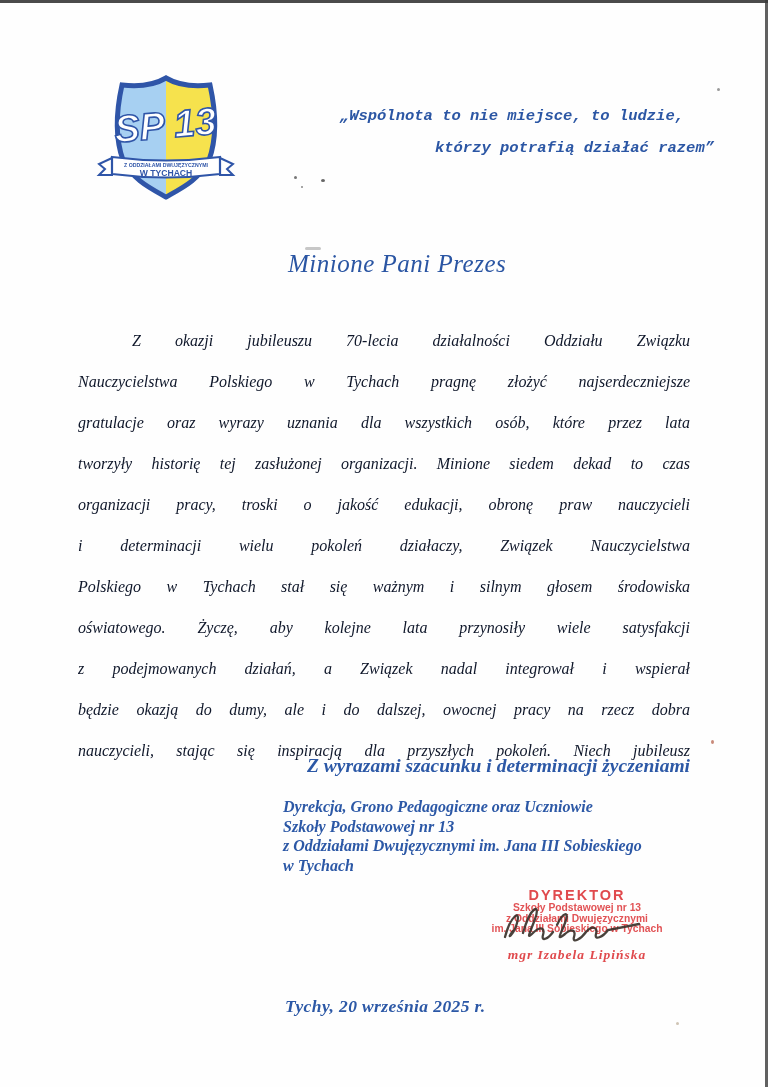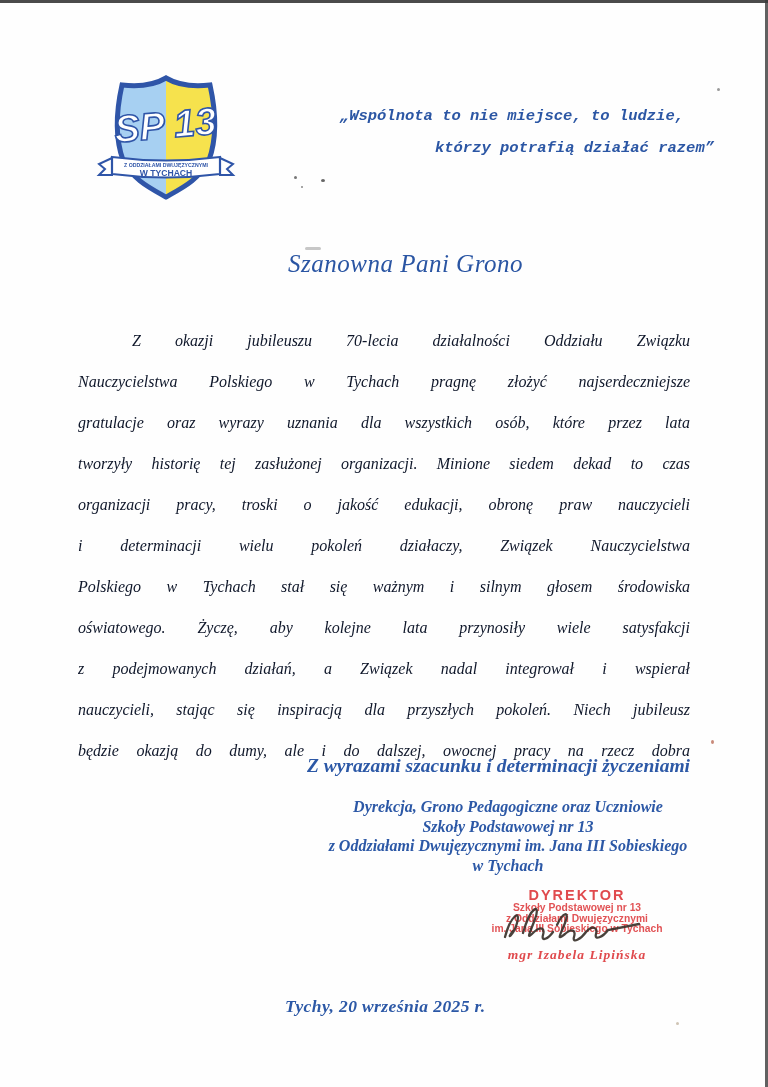--- a/index.html
+++ b/index.html
@@ -54,21 +54,20 @@
   
   .closing{
     position:absolute;right:78px;top:755px;
     color:#2c58a6;font-style:italic;font-weight:600;
     font-size:19.5px;
   }
 
   
   .sig-block{
     position:absolute;left:283px;top:797px;width:450px;
-    text-align:center;
     color:#2c58a6;font-style:italic;font-weight:700;
     font-size:16px;line-height:19.5px;
   }
 
   
   .stamp{
     position:absolute;left:462px;top:888px;width:230px;
     text-align:center;color:#e04a4d;
     font-family:"Liberation Sans","DejaVu Sans",sans-serif;
   }
@@ -120,34 +119,34 @@
     <path d="M16,83 Q70,90 124,83 L124,100 Q70,107 16,100 Z" fill="#ffffff" stroke="#2f55a8" stroke-width="2.2"></path>
     <text x="70" y="92.5" text-anchor="middle" font-size="5.2" font-weight="bold" font-family="Liberation Sans, DejaVu Sans, sans-serif" fill="#2f55a8">Z ODDZIAŁAMI DWUJĘZYCZNYMI</text>
     <text x="70" y="101.5" text-anchor="middle" font-size="8.6" font-weight="bold" font-family="Liberation Sans, DejaVu Sans, sans-serif" fill="#2f55a8">W TYCHACH</text>
   </svg>
 
   <div class="quote">
     <div class="q1">„Wspólnota to nie miejsce, to ludzie,</div>
     <div class="q2">którzy potrafią działać razem”</div>
   </div>
 
-  <div class="salutation">Szanowna Pani Grono</div>
+  <div class="salutation">Minione Pani Prezes</div>
 
   <div class="body-text">
     <div class="bline indent">Z okazji jubileuszu 70-lecia działalności Oddziału Związku</div>
     <div class="bline">Nauczycielstwa Polskiego w Tychach pragnę złożyć najserdeczniejsze</div>
     <div class="bline">gratulacje oraz wyrazy uznania dla wszystkich osób, które przez lata</div>
     <div class="bline">tworzyły historię tej zasłużonej organizacji. Minione siedem dekad to czas</div>
     <div class="bline">organizacji pracy, troski o jakość edukacji, obronę praw nauczycieli</div>
     <div class="bline">i determinacji wielu pokoleń działaczy, Związek Nauczycielstwa</div>
     <div class="bline">Polskiego w Tychach stał się ważnym i silnym głosem środowiska</div>
     <div class="bline">oświatowego. Życzę, aby kolejne lata przynosiły wiele satysfakcji</div>
     <div class="bline">z podejmowanych działań, a Związek nadal integrował i wspierał</div>
+    <div class="bline">będzie okazją do dumy, ale i do dalszej, owocnej pracy na rzecz dobra</div>
     <div class="bline">nauczycieli, stając się inspiracją dla przyszłych pokoleń. Niech jubileusz</div>
-    <div class="bline">będzie okazją do dumy, ale i do dalszej, owocnej pracy na rzecz dobra</div>
   </div>
 
   <div class="closing">Z wyrazami szacunku i determinacji życzeniami</div>
 
   <div class="sig-block">
     <div>Dyrekcja, Grono Pedagogiczne oraz Uczniowie</div>
     <div>Szkoły Podstawowej nr 13</div>
     <div>z Oddziałami Dwujęzycznymi im. Jana III Sobieskiego</div>
     <div>w Tychach</div>
   </div>

